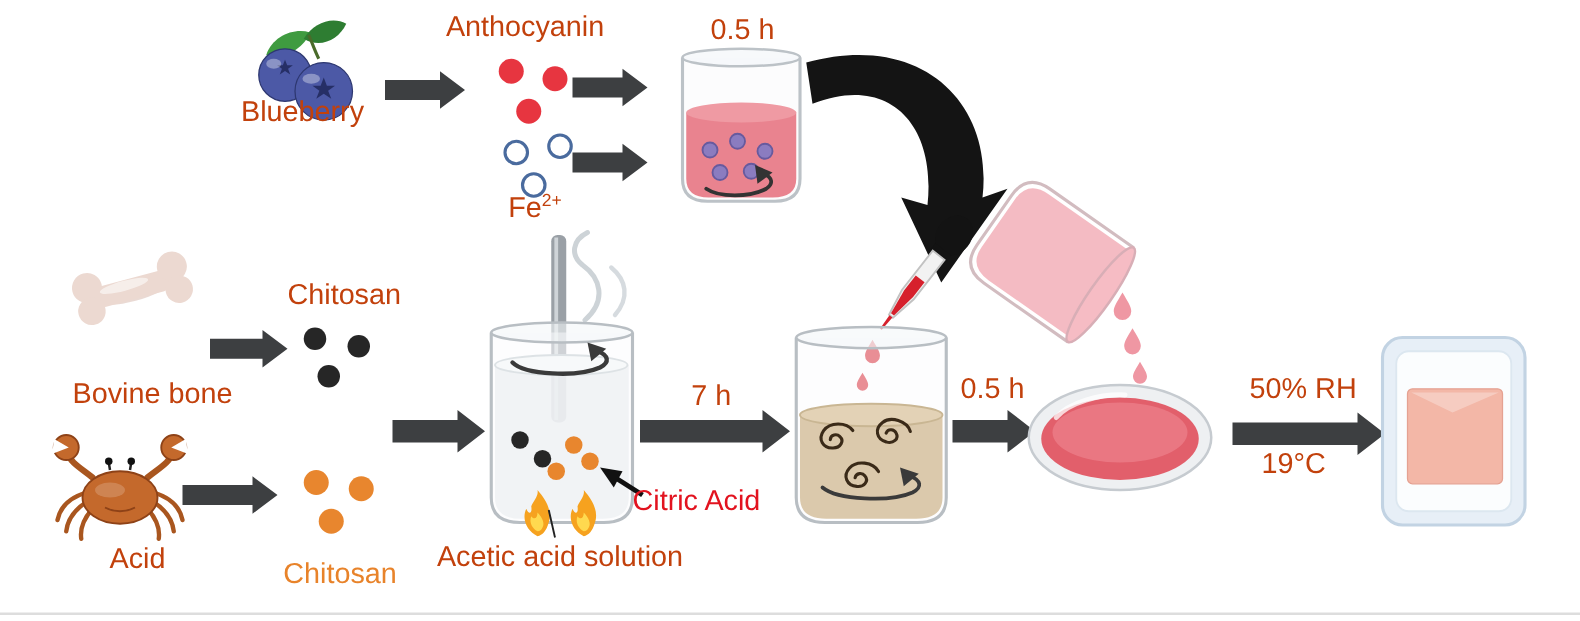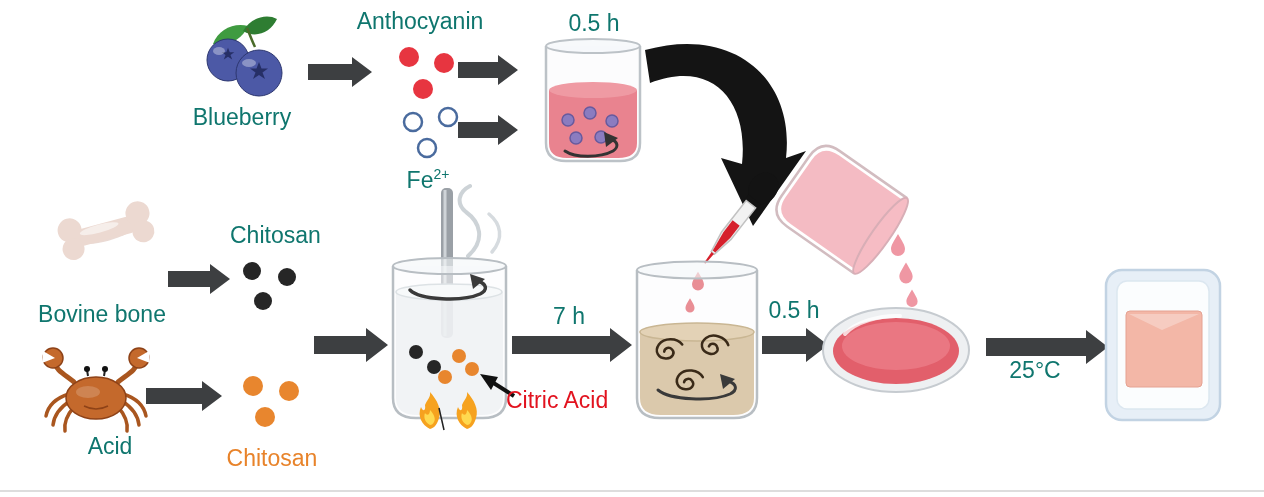--- a/index.html
+++ b/index.html
@@ -9,21 +9,21 @@
     height:497px;
     background:#ffffff;
     font-family:"Liberation Sans", sans-serif;
     overflow:hidden;
   }
   .scene{position:absolute;left:0;top:0;}
   .lbl{
     position:absolute;
     font-size:23px;
     line-height:1.15;
-    color:#0f766e;
+    color:#c2410c;
     text-align:center;
     white-space:nowrap;
   }
   .lbl sup{font-size:14px;}
   .lbl.orange{color:#e8832a;}
   .lbl.red{color:#e2131f;}
   .lbl.leftalign{text-align:left;}
   .bottom-rule{
     position:absolute;left:0;top:490px;width:1264px;height:2px;background:#dddddd;
   }
@@ -226,37 +226,39 @@
     <rect x="1117" y="281" width="92" height="128" rx="10" fill="#fbfdfe" stroke="#dce7f0" stroke-width="1.5"></rect>
     <rect x="1126" y="311" width="76" height="76" rx="4" stroke="#e5a292" stroke-width="1" fill="#f3b7a7"></rect>
     <path d="M1129,314 L1199,314 L1162,330 Z" fill="rgba(255,255,255,0.3)"></path>
   </g>
 </svg>
 
 <div class="lbl" style="left:340px;top:8px;width:160px">Anthocyanin</div>
 
 <div class="lbl" style="left:556px;top:10px;width:76px">0.5 h</div>
 
-<div class="lbl" style="left:183px;top:104px;width:118px">Blueberry</div>
-
-<div class="lbl" style="left:394px;top:166px;width:68px"><span>Fe</span><sup>2+</sup></div>
+<div class="lbl" style="left:183px;top:76px;width:118px">Blueberry</div>
+
+<div class="lbl" style="left:394px;top:152px;width:68px"><span>Fe</span><sup>2+</sup></div>
 
 <div class="lbl" style="left:230px;top:222px;width:85px">Chitosan</div>
 
-<div class="lbl" style="left:32px;top:301px;width:140px">Bovine bone</div>
+<div class="lbl" style="left:52px;top:301px;width:140px">Bovine bone</div>
 
 <div class="lbl" style="left:74px;top:433px;width:72px">Acid</div>
 
 <div class="lbl orange" style="left:220px;top:445px;width:104px">Chitosan</div>
 
 <div class="lbl red leftalign" style="left:506px;top:387px;width:120px">Citric Acid</div>
 
+<div class="lbl" style="left:336px;top:432px;width:224px">Acetic acid solution</div>
 
 <div class="lbl" style="left:543px;top:303px;width:52px">7 h</div>
 
 <div class="lbl" style="left:760px;top:297px;width:68px">0.5 h</div>
 
-
-<div class="lbl" style="left:996px;top:357px;width:78px">25°C</div>
+<div class="lbl" style="left:990px;top:297px;width:105px">50% RH</div>
+
+<div class="lbl" style="left:996px;top:357px;width:78px">19°C</div>
 
 <div class="bottom-rule"></div>
 
 </div>
 
 </body></html>

